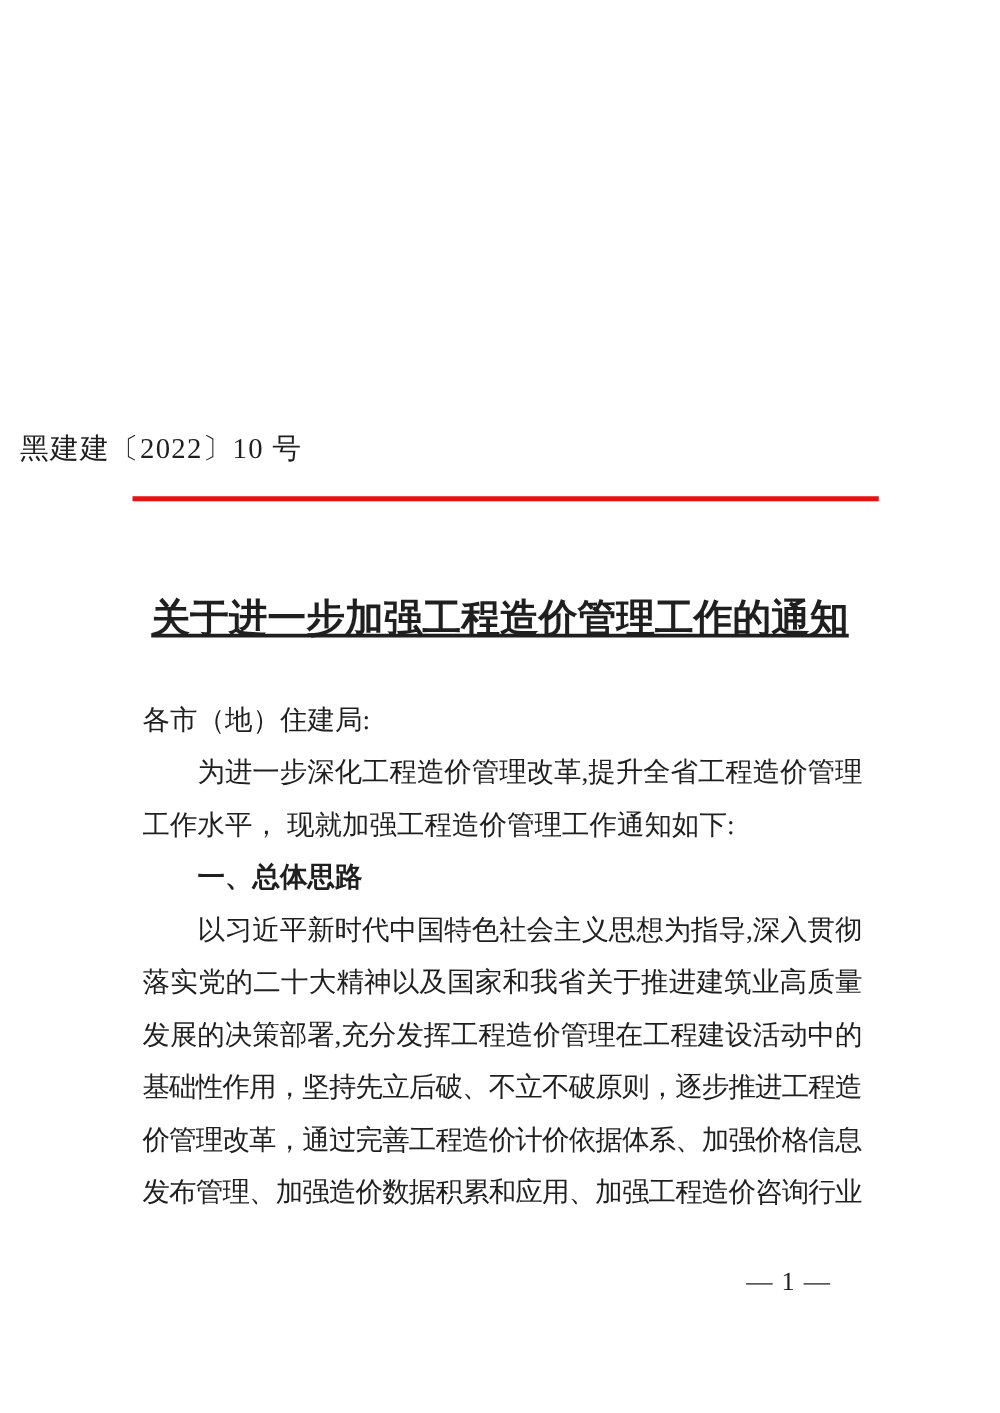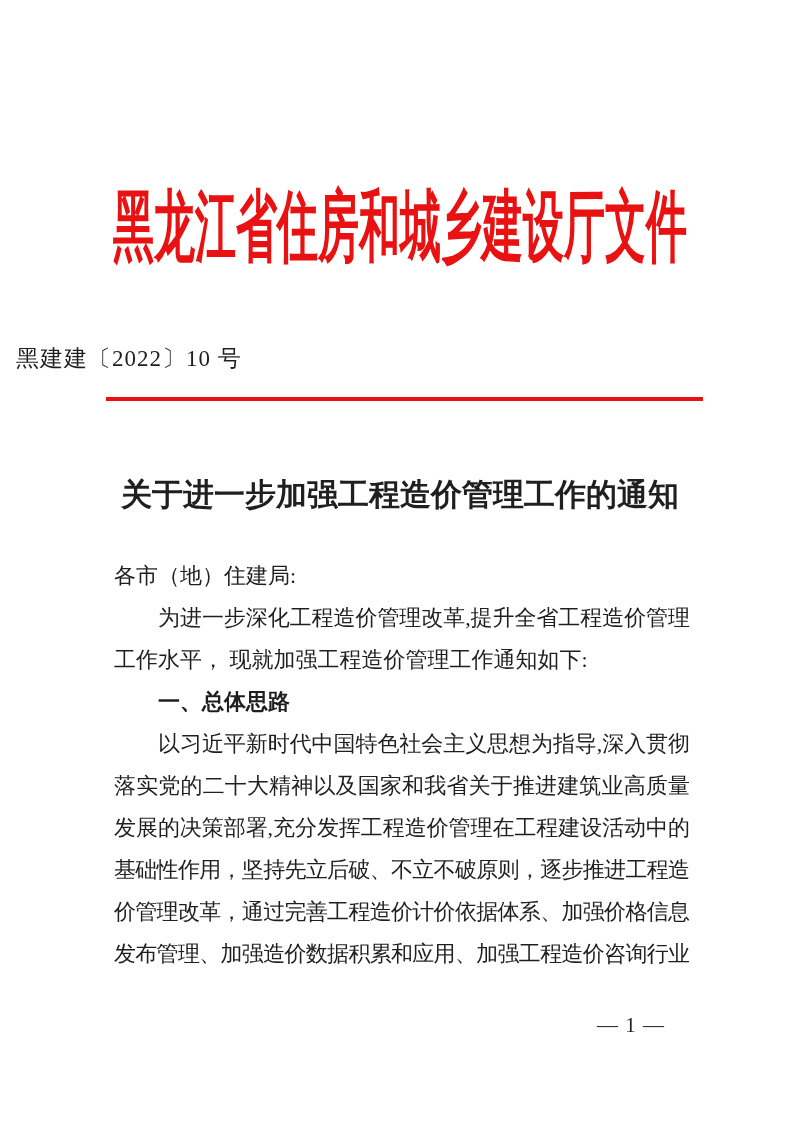--- a/index.html
+++ b/index.html
@@ -50,20 +50,21 @@
   .doc-title{
     position:absolute;
     top:477px;left:0;
     width:800px;
     margin:0;
     text-align:center;
     font-size:31px;
     line-height:36px;
     font-weight:bold;
     letter-spacing:0;
+    text-decoration:underline;
   }
   
   .body-block{
     position:absolute;
     top:554px;left:114px;
     width:576px;height:440px;
   }
   .body-block svg{display:block;width:576px;height:440px;overflow:visible;}
   .body-block text{
     fill:var(--ink);
@@ -81,25 +82,20 @@
     font-size:21px;
     line-height:24px;
     letter-spacing:1px;
   }
 </style>
 </head>
 <body>
 
 <div class="page">
 
-  <div class="letterhead">
-    <svg viewBox="0 0 800 90">
-      <text x="400" y="73" text-anchor="middle" font-size="78" textLength="574" lengthAdjust="spacingAndGlyphs">黑龙江省住房和城乡建设厅文件</text>
-    </svg>
-  </div>
 
   <div class="doc-number">黑建建〔2022〕10 号</div>
 
   <div class="red-rule"></div>
 
   <h1 class="doc-title">关于进一步加强工程造价管理工作的通知</h1>
 
   <div class="body-block">
     <svg viewBox="0 0 576 440">
       <text x="0" y="29">各市（地）住建局:</text>

